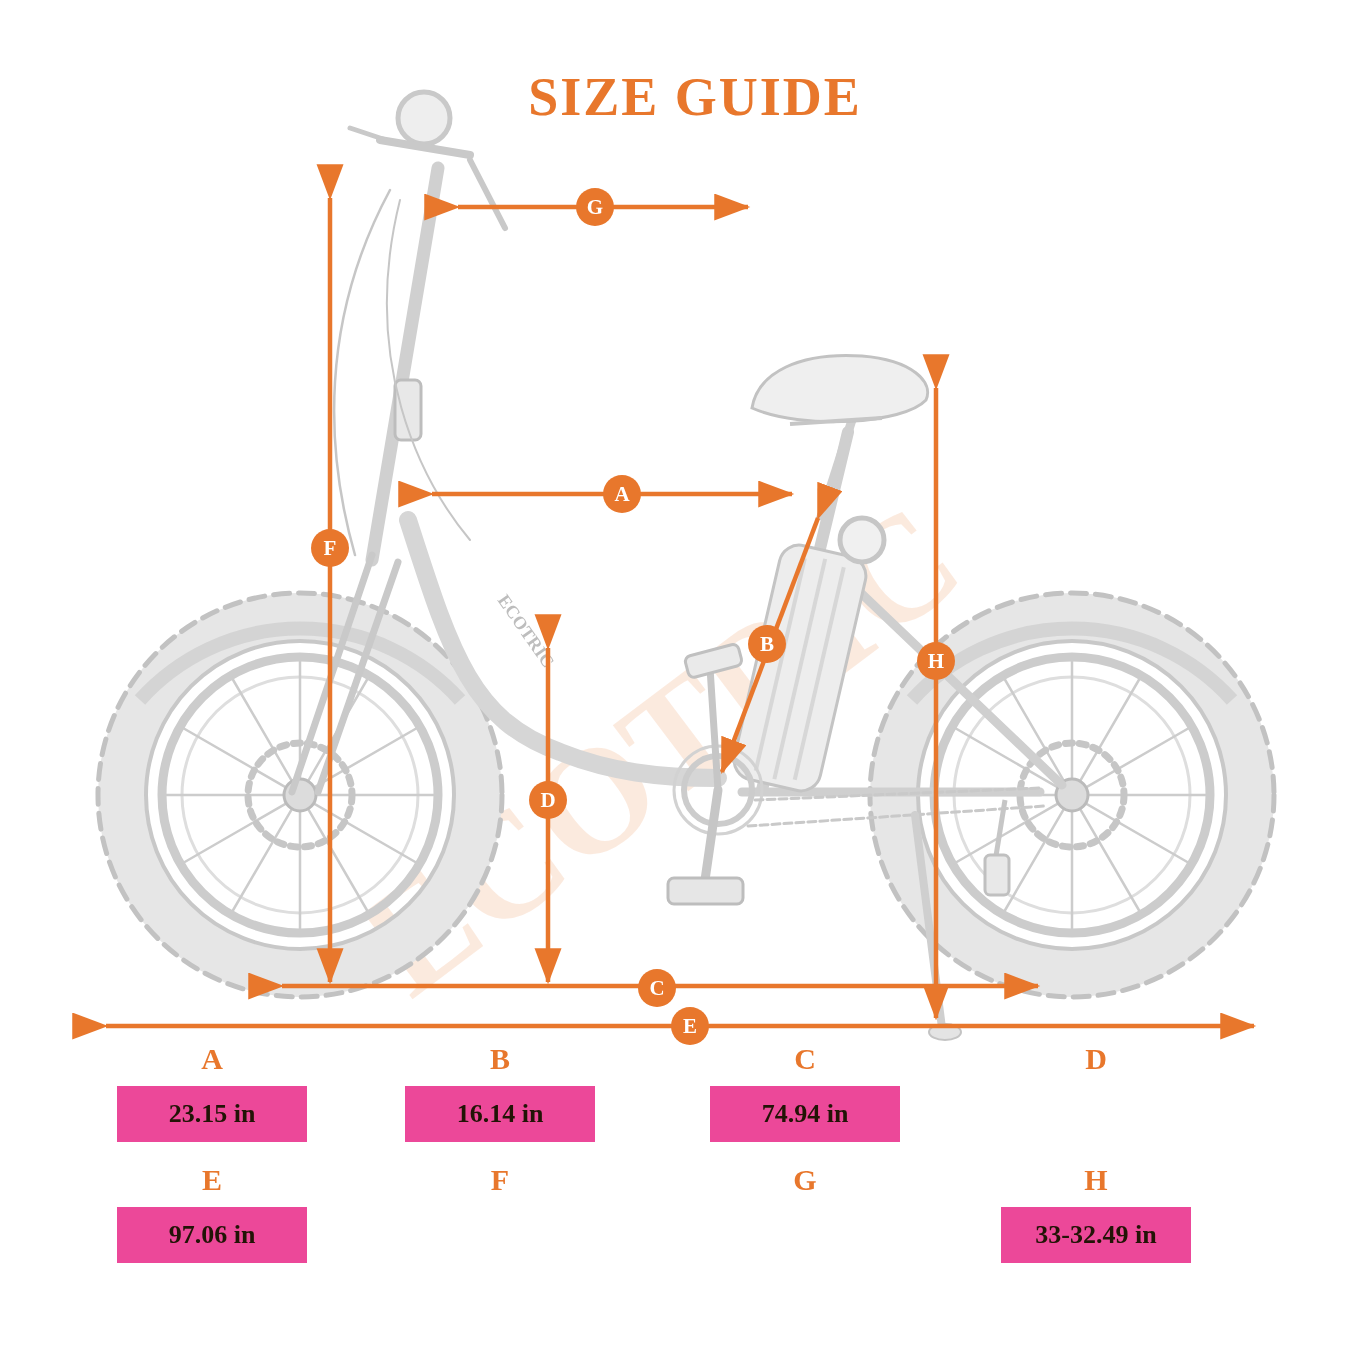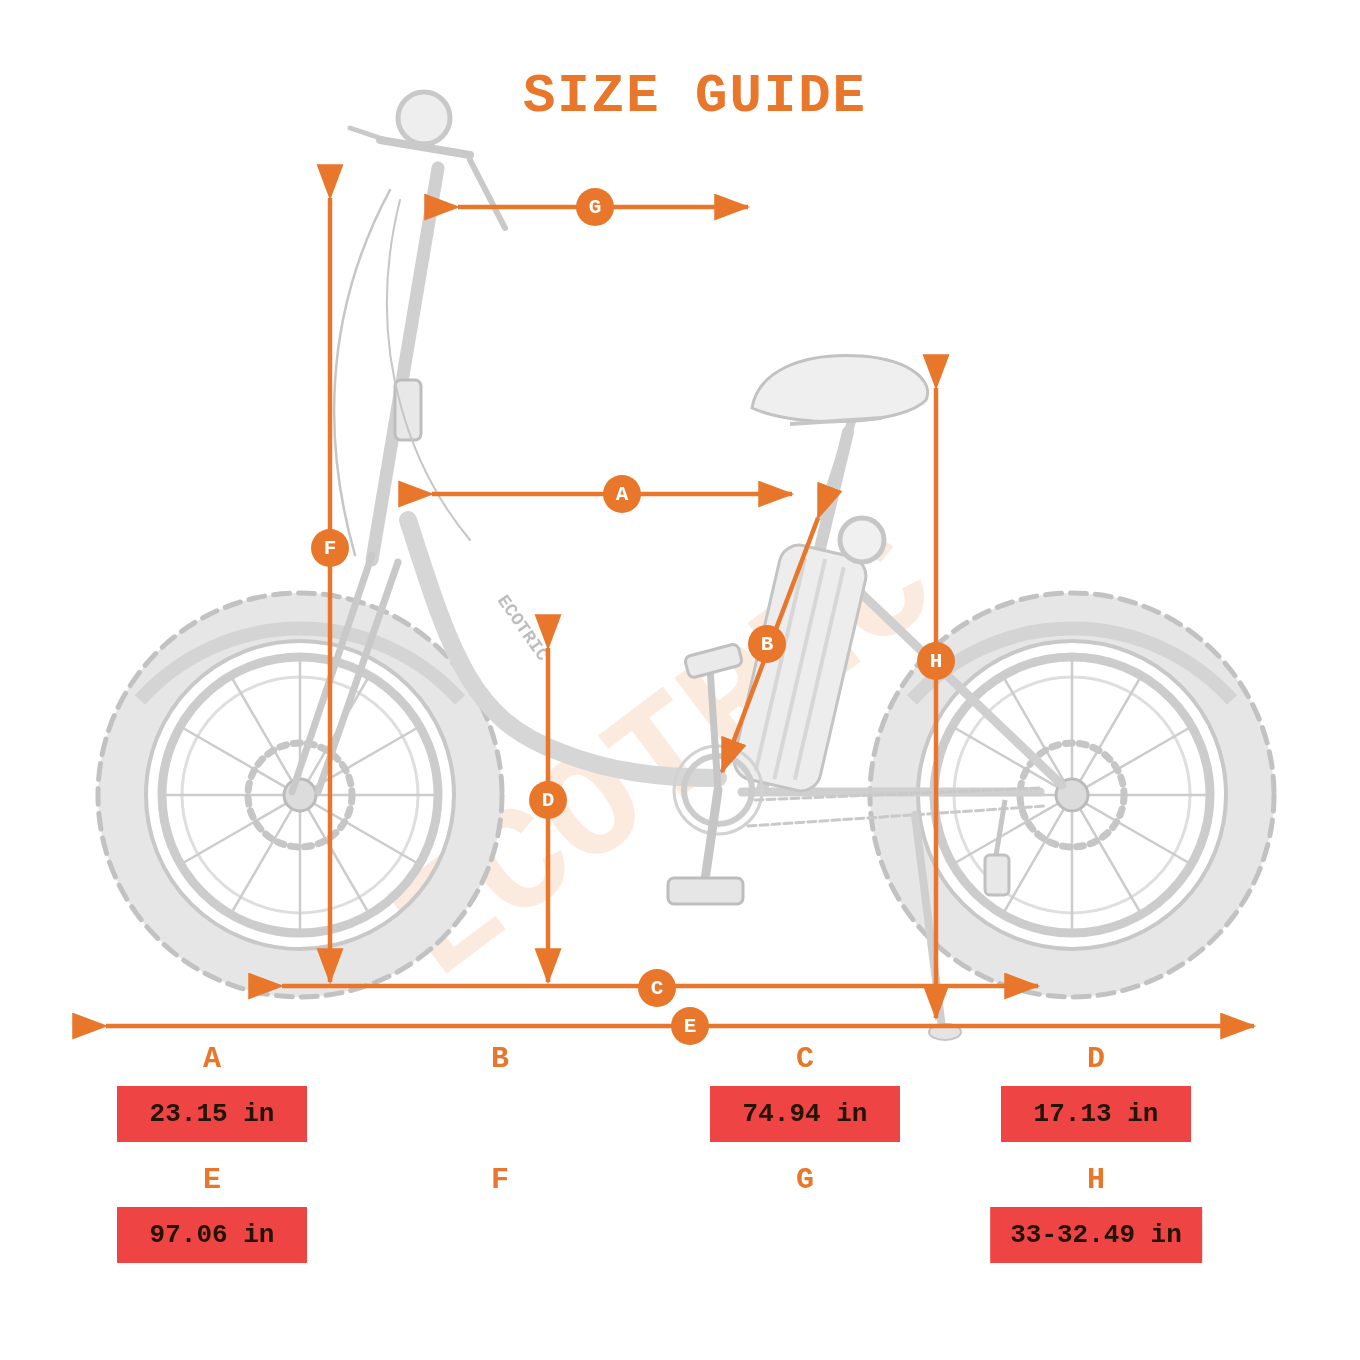--- a/index.html
+++ b/index.html
@@ -1,20 +1,20 @@
 <!DOCTYPE html>
 <html><head>
 <meta charset="utf-8">
 <style>
   html,body{margin:0;padding:0;background:#ffffff;}
   .canvas{
     position:relative;
     width:1360px;height:1360px;
     background:#ffffff;
-    font-family:Liberation Mono, monospace;
+    font-family:Liberation Serif, serif;
     overflow:hidden;
   }
   .page-title{
     position:absolute;top:66px;left:695px;transform:translateX(-50%);
     font-size:54px;font-weight:bold;color:#E8772C;letter-spacing:2px;
     white-space:nowrap;
   }
   svg.layer{position:absolute;top:0;left:0;}
   .badge{
     position:absolute;width:38px;height:38px;border-radius:50%;
@@ -23,21 +23,21 @@
     transform:translate(-50%,-50%);
   }
   .dim-cell{
     position:absolute;transform:translateX(-50%);text-align:center;
   }
   .dim-letter{
     color:#E8772C;font-weight:bold;font-size:30px;margin-bottom:10px;
   }
   .dim-box{
     display:inline-block;min-width:150px;padding:0 20px;height:56px;line-height:56px;
-    background:#ef4444;color:#221406;font-weight:bold;font-size:26px;white-space:nowrap;
+    background:#ec4899;color:#221406;font-weight:bold;font-size:26px;white-space:nowrap;
   }
 </style>
 </head>
 <body>
 
 <div class="canvas">
 
   <div class="page-title">SIZE GUIDE</div>
 
   <svg class="layer" width="1360" height="1360" viewBox="0 0 1360 1360">
@@ -166,28 +166,28 @@
   <div class="badge" style="left:936px;top:661px">H</div>
   <div class="badge" style="left:657px;top:988px">C</div>
   <div class="badge" style="left:690px;top:1026px">E</div>
 
   <div class="dim-cell" style="left:212px;top:1042px">
     <div class="dim-letter">A</div>
     <div class="dim-box">23.15 in</div>
   </div>
   <div class="dim-cell" style="left:500px;top:1042px">
     <div class="dim-letter">B</div>
+    <div class="dim-box">16.14 in</div>
   </div>
   <div class="dim-cell" style="left:805px;top:1042px">
     <div class="dim-letter">C</div>
     <div class="dim-box">74.94 in</div>
   </div>
   <div class="dim-cell" style="left:1096px;top:1042px">
     <div class="dim-letter">D</div>
-    <div class="dim-box">17.13 in</div>
   </div>
 
   <div class="dim-cell" style="left:212px;top:1163px">
     <div class="dim-letter">E</div>
     <div class="dim-box">97.06 in</div>
   </div>
   <div class="dim-cell" style="left:500px;top:1163px">
     <div class="dim-letter">F</div>
   </div>
   <div class="dim-cell" style="left:805px;top:1163px">

